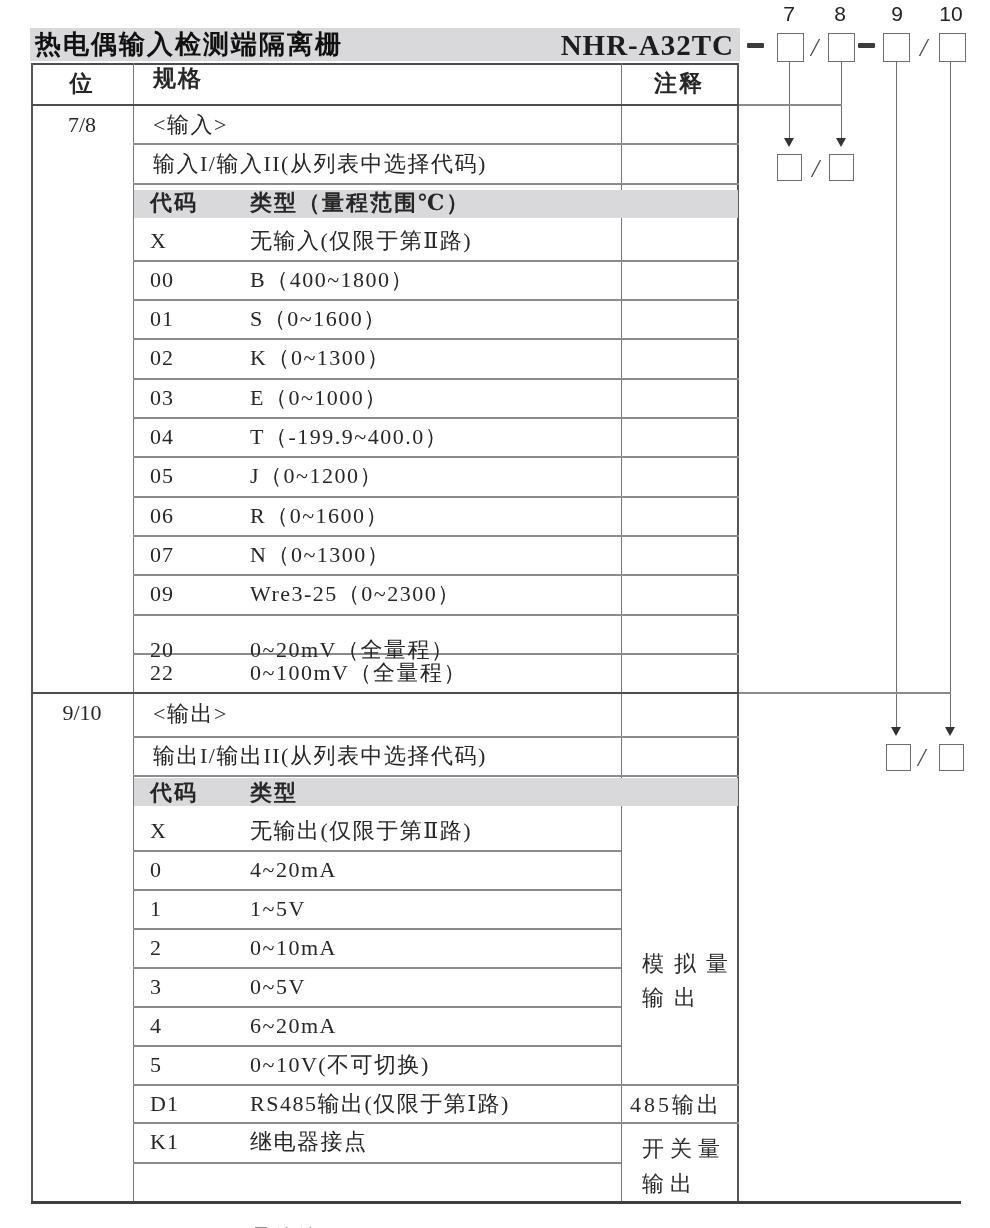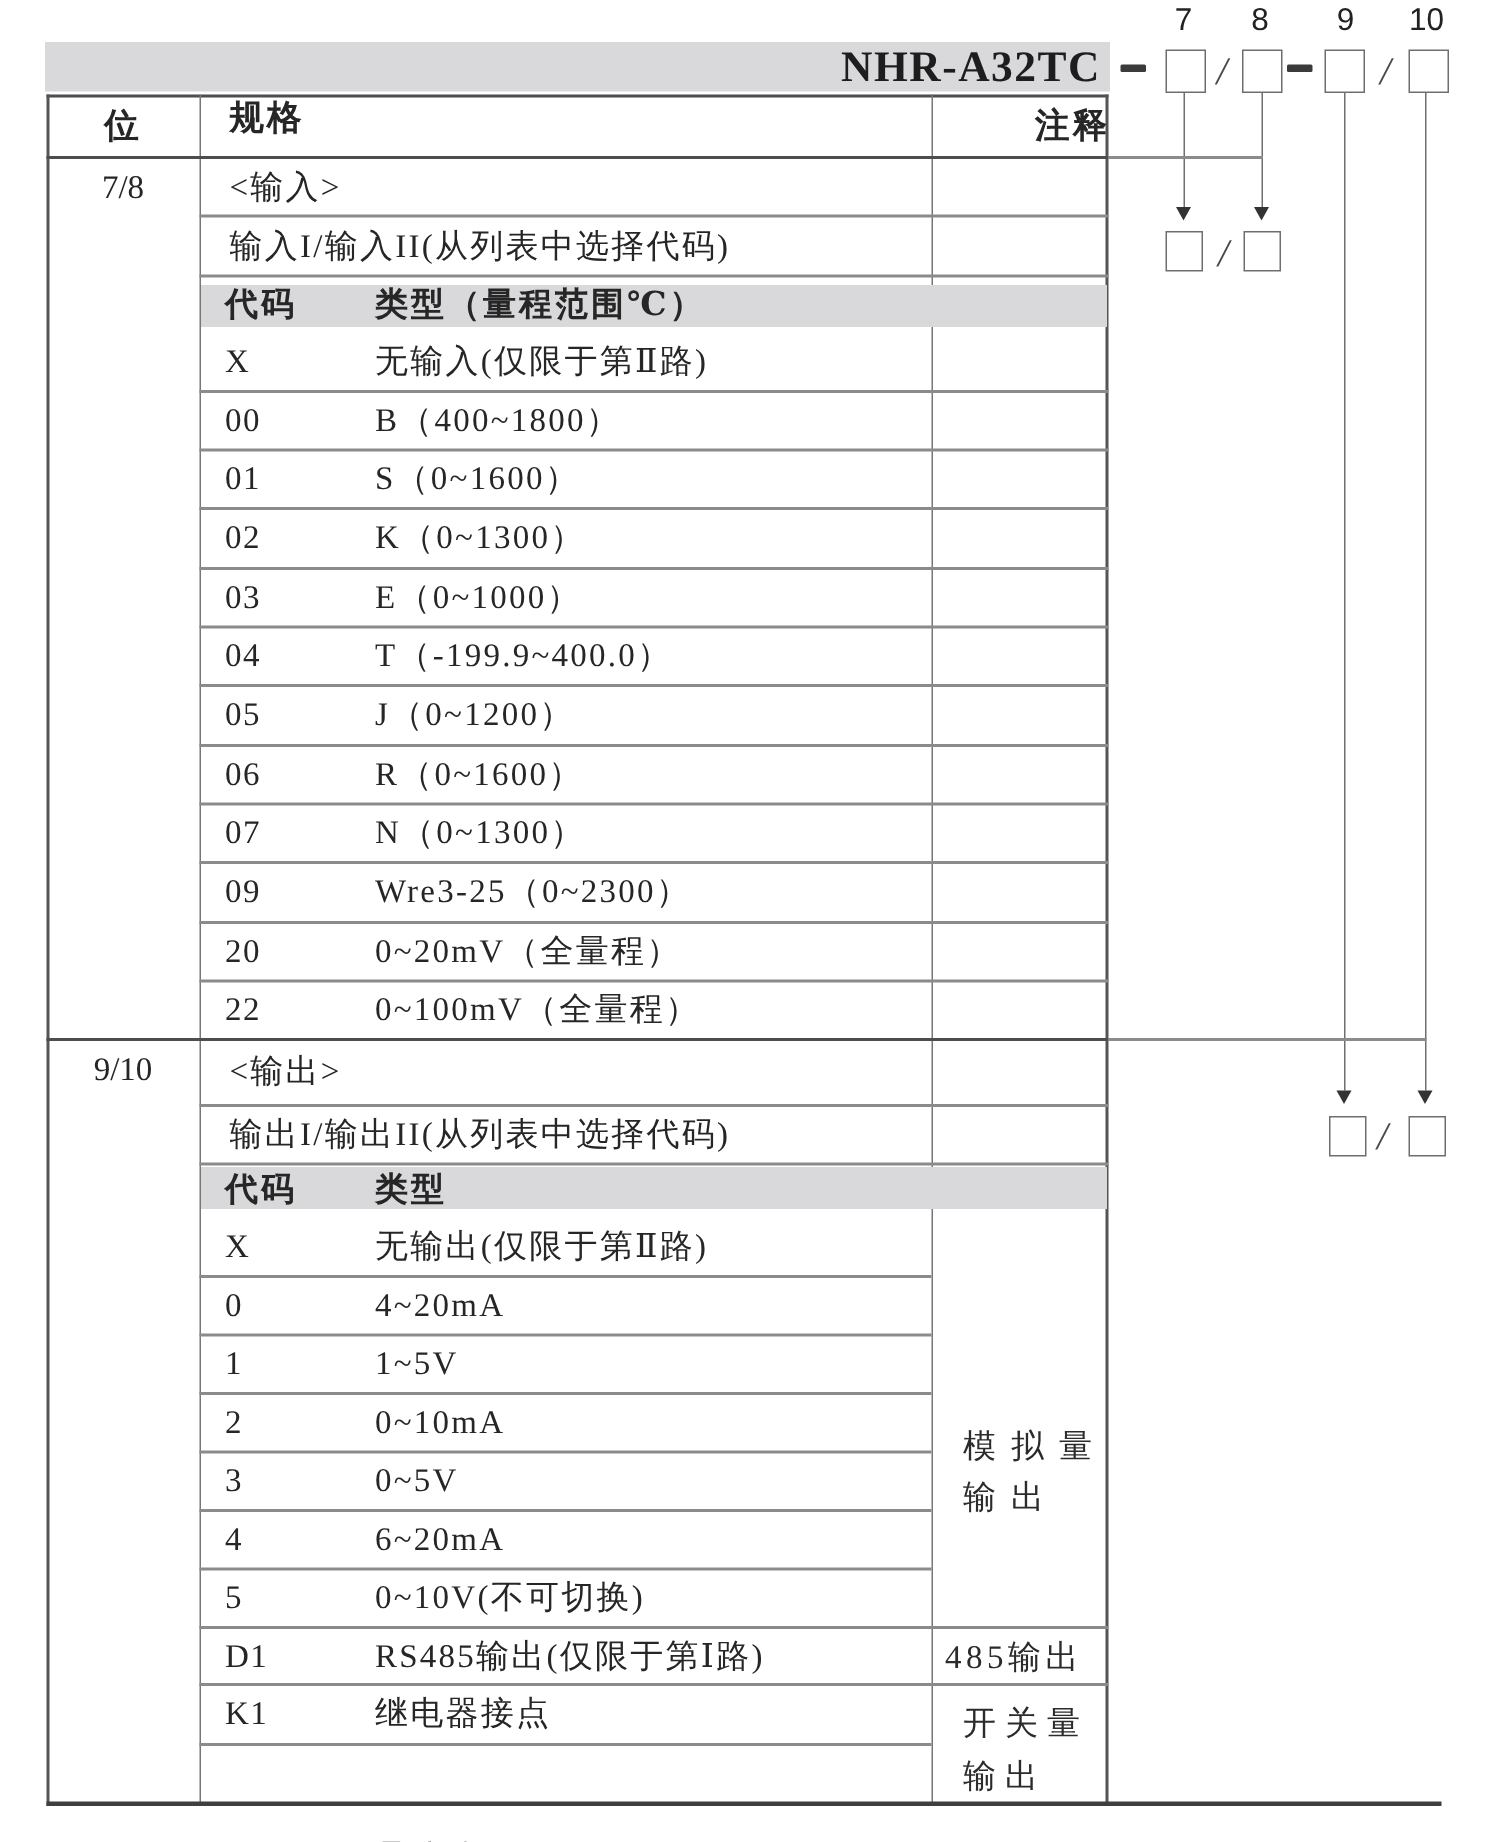--- a/index.html
+++ b/index.html
@@ -55,20 +55,21 @@
   .alink{position:absolute;width:1.4px;background:#6f6f6f;}
   .arrow{position:absolute;width:0;height:0;border-left:5.5px solid transparent;
          border-right:5.5px solid transparent;border-top:9.5px solid #333;}
 </style>
 </head>
 <body>
 
 <div id="page">
 
   <div class="titlebar">
+    <span class="title-cn">热电偶输入检测端隔离栅</span>
     <span class="model">NHR-A32TC</span>
   </div>
 
   <span class="digit" style="left:772px">7</span>
   <span class="digit" style="left:823px">8</span>
   <span class="digit" style="left:880px">9</span>
   <span class="digit" style="left:934px">10</span>
 
   <div class="dash" style="left:747px"></div>
   <div class="cbox" style="left:777px"></div>
@@ -131,21 +132,21 @@
   <div class="hline" style="left:133px;top:1045px;width:488px;height:1.5px"></div>
   <div class="hline" style="left:133px;top:1084px;width:606px;height:1.5px"></div>
   <div class="hline" style="left:133px;top:1122px;width:606px;height:1.5px"></div>
   <div class="hline" style="left:133px;top:1162px;width:488px;height:1.5px"></div>
 
   <div class="band" style="top:190px"></div>
   <div class="band" style="top:778px"></div>
 
   <div class="cell hdr center" style="left:31px;top:63px;width:102px;height:41px">位</div>
   <div class="cell hdr" style="left:153px;top:63px;height:30px">规格</div>
-  <div class="cell hdr center" style="left:657px;top:63px;width:116px;height:41px">注释</div>
+  <div class="cell hdr center" style="left:621px;top:63px;width:116px;height:41px">注释</div>
 
   <div class="cell center" style="left:31px;top:105px;width:102px;height:39px">7/8</div>
   <span class="fullrow" style="top:105px">&lt;输入&gt;</span>
   <span class="fullrow" style="top:144px">输入I/输入II(从列表中选择代码)</span>
 
   <div class="spec-row bold" style="top:183px">
     <span class="code">代码</span>
     <span class="rtype">类型（量程范围℃）</span>
   </div>
 
@@ -182,21 +183,21 @@
     <span class="rtype">R（0~1600）</span>
   </div>
   <div class="spec-row" style="top:535px">
     <span class="code">07</span>
     <span class="rtype">N（0~1300）</span>
   </div>
   <div class="spec-row" style="top:574px">
     <span class="code">09</span>
     <span class="rtype">Wre3-25（0~2300）</span>
   </div>
-  <div class="spec-row" style="top:614px">
+  <div class="spec-row" style="top:630px">
     <span class="code">20</span>
     <span class="rtype">0~20mV（全量程）</span>
   </div>
   <div class="spec-row" style="top:653px">
     <span class="code">22</span>
     <span class="rtype">0~100mV（全量程）</span>
   </div>
 
   <div class="cell center" style="left:31px;top:693px;width:102px;height:39px">9/10</div>
   <span class="fullrow" style="top:694px">&lt;输出&gt;</span>

